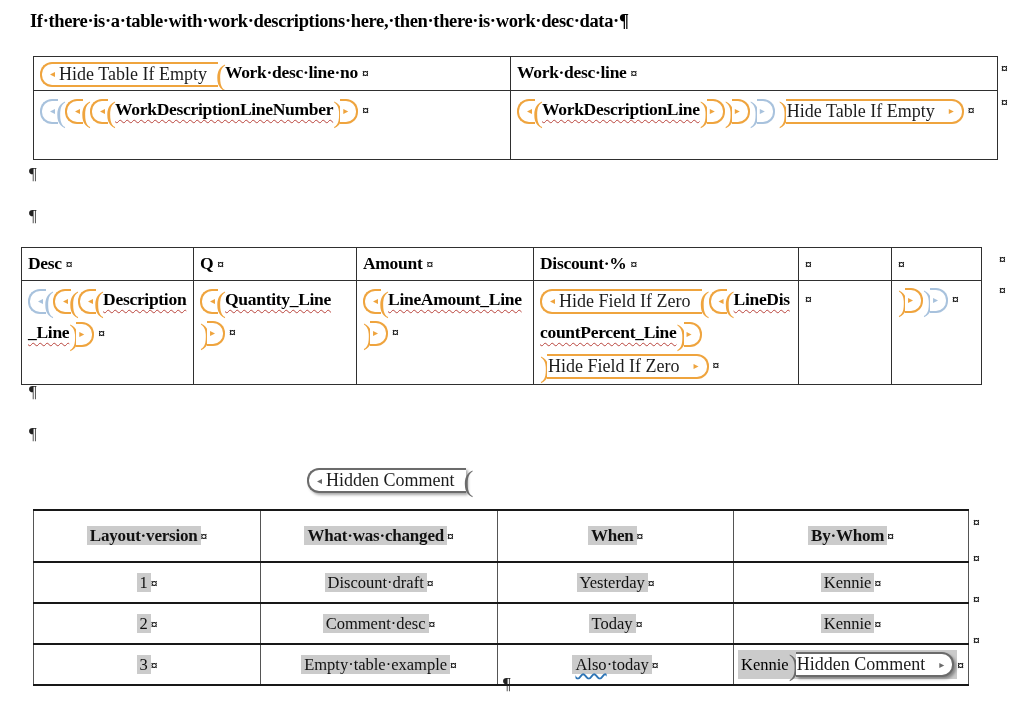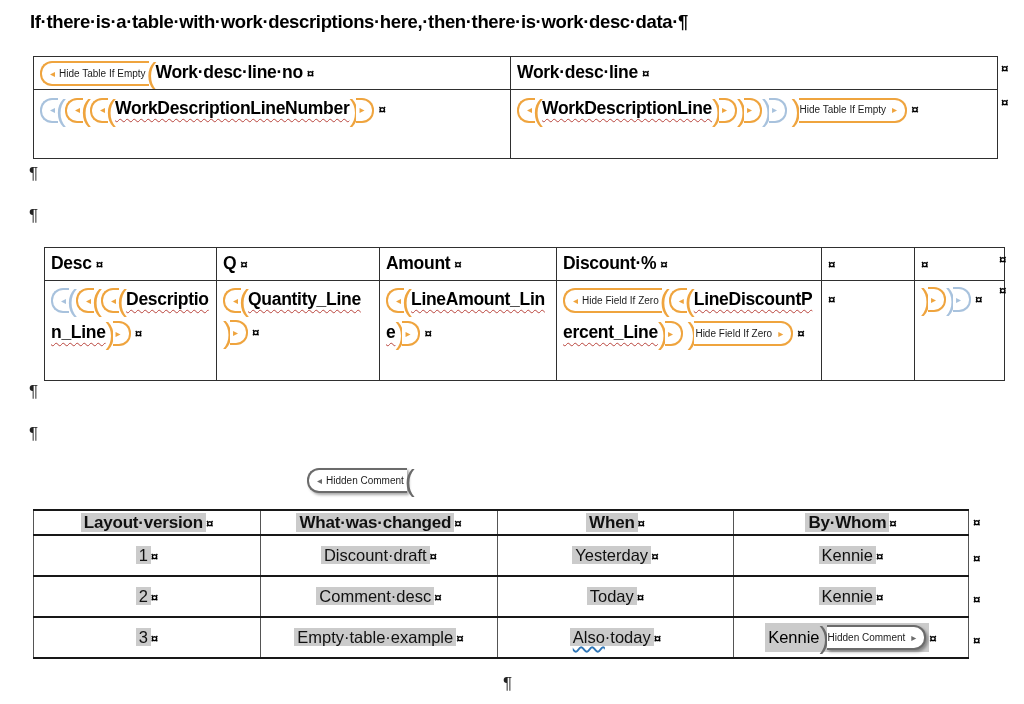--- a/index.html
+++ b/index.html
@@ -1,18 +1,18 @@
 <!DOCTYPE html>
 <html><head>
 <meta charset="utf-8">
 <style>
   html,body{margin:0;padding:0;background:#fff;}
   .page{position:relative;width:1024px;height:704px;background:#fff;overflow:hidden;
         font-family:"Liberation Sans",sans-serif;color:#111;}
-  .abs{position:absolute;}
+  .abs{position:absolute;font-family:Liberation Serif, serif;}
 
   
   .hb{font-weight:700;font-size:17.5px;letter-spacing:-0.3px;color:#000;}
   .cm{font-weight:700;font-size:13.5px;color:#000;}
   .cm.in{margin-left:4px;}
   .para{font-size:17px;color:#222;}
   .heading{font-weight:700;font-size:18.5px;letter-spacing:-0.35px;color:#000;white-space:nowrap;}
   .hl{background:#cbcbcb;padding:0 3px;}
 
   
@@ -23,21 +23,21 @@
   .tg .box{display:inline-flex;align-items:center;height:25px;box-sizing:border-box;
            border:2px solid var(--c);background:#fff;}
   .tg.start .box{border-right:0;border-radius:12px 0 0 12px;padding:0 0 0 5px;}
   .tg.end .box{border-left:0;border-radius:0 12px 12px 0;padding:0 5px 0 0;}
   .tg.gy .box{box-shadow:2px 2px 3px rgba(0,0,0,.35);}
   .tg .pr{font-size:30px;font-weight:400;color:var(--c);line-height:25px;width:9px;
           display:inline-block;overflow:visible;}
   .tg.start .pr{margin-left:-2px;}
   .tg.end .pr{margin-right:-2px;}
   .tic{font-size:10px;color:var(--c);line-height:1;padding:0 3px;}
-  .tlb{font-size:10px;color:#1c1c1c;white-space:nowrap;padding:0 3px 0 1px;}
+  .tlb{font-size:18px;color:#1c1c1c;white-space:nowrap;padding:0 11px 0 1px;}
 
   
   .fld{font-weight:700;font-size:17.5px;letter-spacing:-0.3px;color:#000;word-break:break-all;
        text-decoration:underline wavy #b9443c 1px;text-underline-offset:4px;}
   .gsq{text-decoration:underline wavy #2e75b6 1.5px;text-underline-offset:3px;}
 
   
   table{border-collapse:collapse;table-layout:fixed;}
   .t12 td{border:1px solid #2f2f2f;vertical-align:top;padding:2px 6px;line-height:32px;
           overflow:hidden;}
@@ -140,21 +140,21 @@
       </td>
     </tr>
   </tbody>
     </table>
   <span class="abs cm" style="left:1001px;top:61px;">¤</span>
   <span class="abs cm" style="left:1001px;top:95px;">¤</span>
 
   <span class="abs para" style="left:29px;top:164px;">¶</span>
   <span class="abs para" style="left:29px;top:206px;">¶</span>
 
-  <table class="t12 t2 abs" style="left:44px;top:247px;">
+  <table class="t12 t2 abs" style="left:21px;top:247px;">
     <colgroup>
         <col style="width:172px">
         <col style="width:163px">
         <col style="width:177px">
         <col style="width:265px">
         <col style="width:93px">
         <col style="width:90px">
       </colgroup>
     <tbody>
         <tr class="hrow" style="height:31px;">
@@ -275,21 +275,21 @@
   </div>
 
   <table class="t3 abs" style="left:33px;top:509px;">
     <colgroup>
         <col style="width:227px">
         <col style="width:237px">
         <col style="width:236px">
         <col style="width:235px">
       </colgroup>
     <tbody>
-        <tr class="hrow" style="height:25px;">
+        <tr class="hrow" style="height:52px;">
       <td><span class="hl">Layout·version</span><span class="cm">¤</span></td>
       <td><span class="hl">What·was·changed</span><span class="cm">¤</span></td>
       <td><span class="hl">When</span><span class="cm">¤</span></td>
       <td><span class="hl">By·Whom</span><span class="cm">¤</span></td>
     </tr>
     <tr style="height:41px;">
       <td><span class="hl">1</span><span class="cm">¤</span></td>
       <td><span class="hl">Discount·draft</span><span class="cm">¤</span></td>
       <td><span class="hl">Yesterday</span><span class="cm">¤</span></td>
       <td><span class="hl">Kennie</span><span class="cm">¤</span></td>

